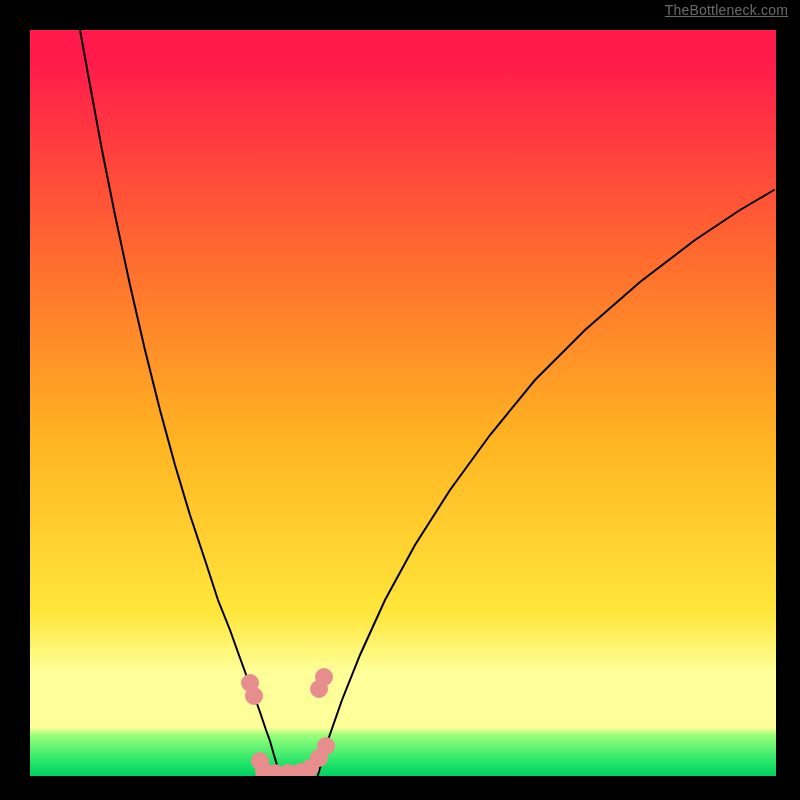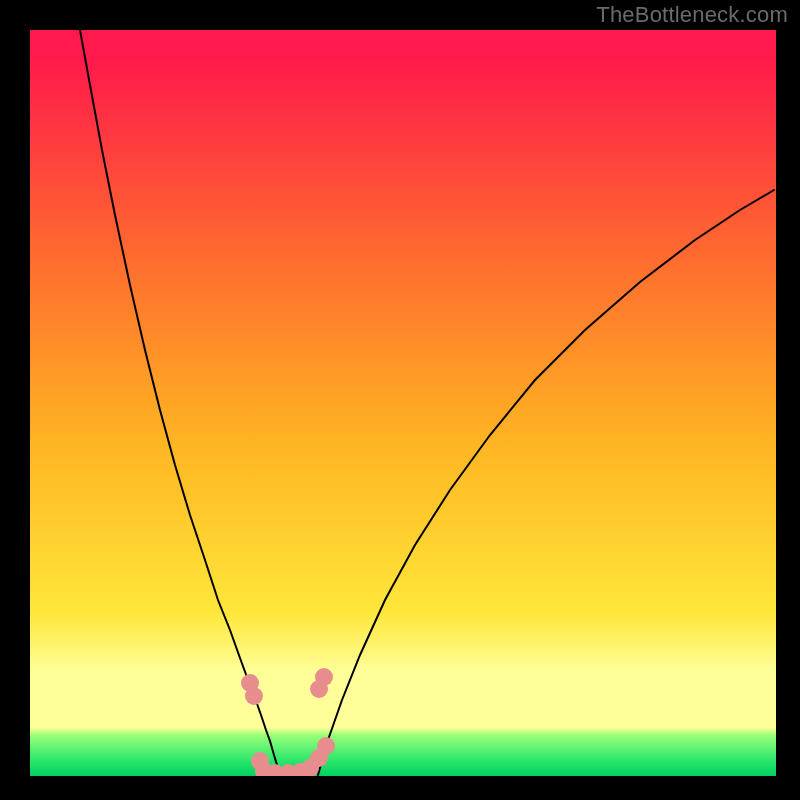--- a/index.html
+++ b/index.html
@@ -37,24 +37,25 @@
         var(--c-green1) 94.5%,
         var(--c-green2) 98%,
         var(--c-green3) 100%
       );
   }
   .watermark {
     position: absolute;
     top: 2px;
     right: 12px;
     color: #6a6a6a;
-    font-size: 22px;
+    font-size: 14px;
     font-weight: 500;
     letter-spacing: 0.2px;
     user-select: none;
+    text-decoration: underline;
   }
   svg {
     display: block;
   }
   .curve {
     fill: none;
     stroke: #000;
     stroke-width: 2;
     stroke-linecap: round;
   }

